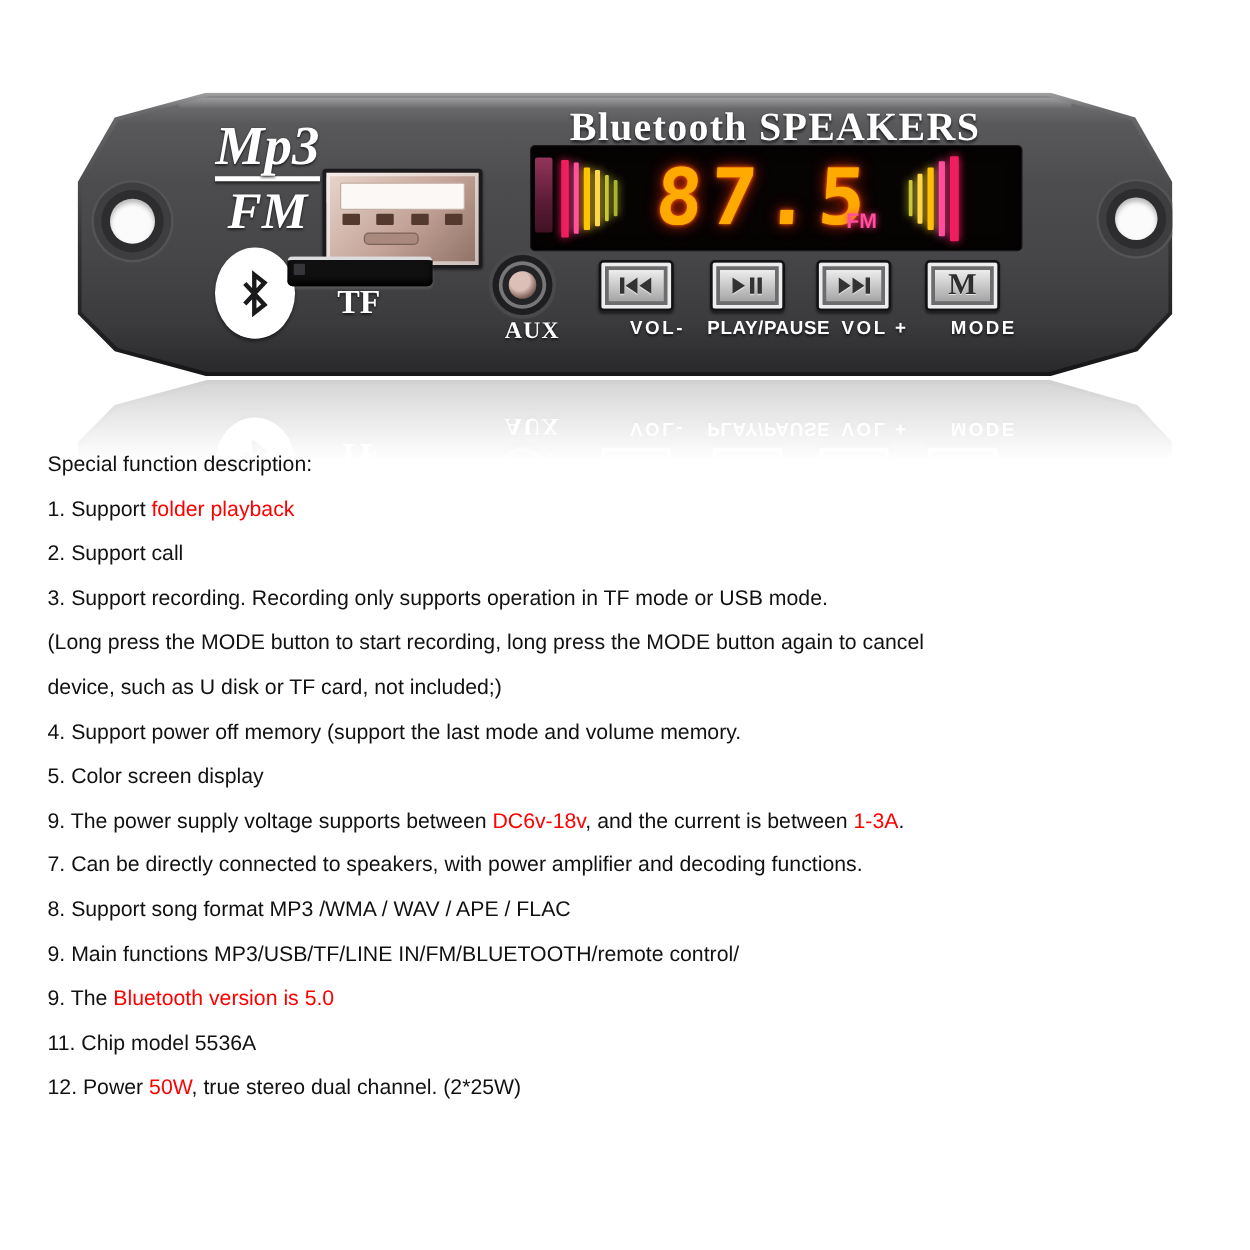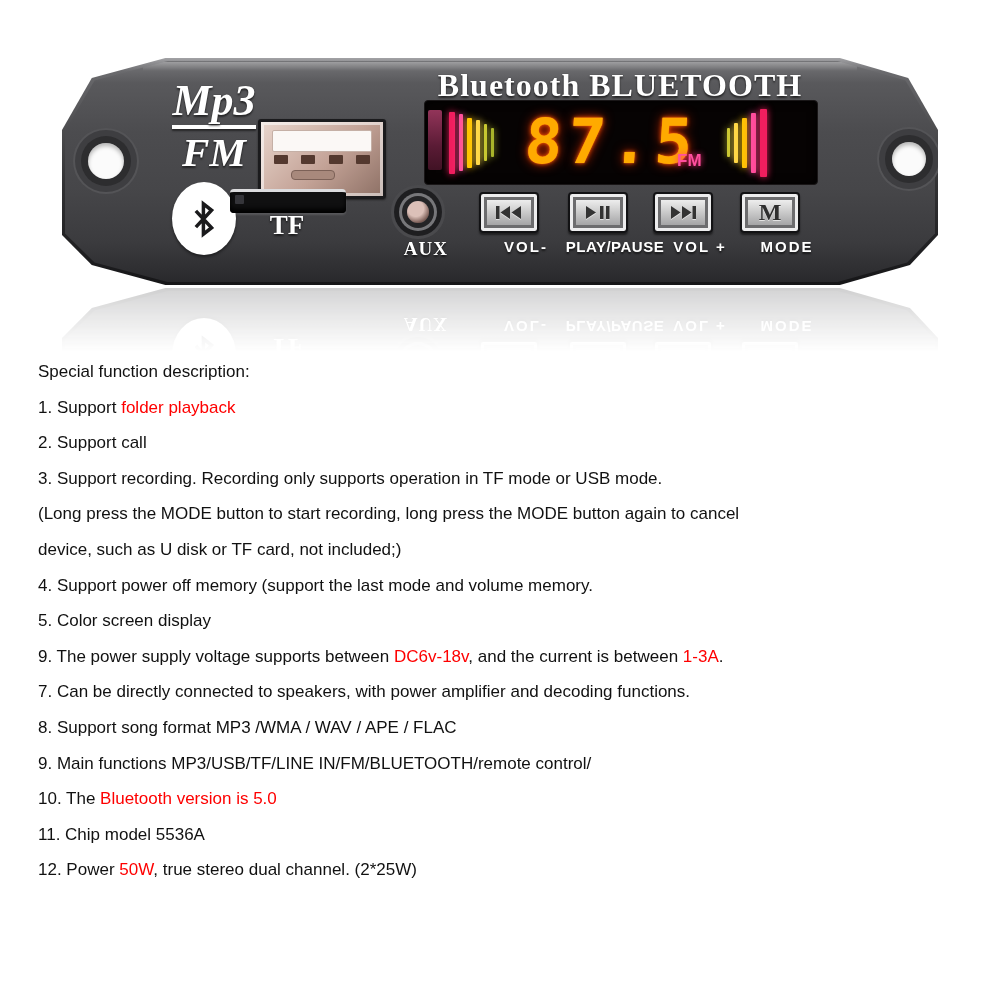--- a/index.html
+++ b/index.html
@@ -1,20 +1,20 @@
 <!DOCTYPE html>
 <html style="--hl-color: #fe0000; --text-color: #111111; --freq-color: #ffaa00; --band-color: #ff4f9e;"><head>
 <meta charset="utf-8">
 <style>
   html,body{margin:0;padding:0;background:#fff;}
   body{width:1000px;height:1000px;position:relative;overflow:hidden;
        font-family:"Liberation Sans",sans-serif;}
 
   
-  .photo{position:absolute;left:0;top:0;width:840px;height:350px;background:#fff;}
+  .photo{position:absolute;left:0;top:16px;width:840px;height:350px;background:#fff;}
 
   .chamfer{clip-path:polygon(11.8% 0%,88.8% 0%,96.6% 8.8%,100% 31.7%,100% 78%,96.8% 91.2%,
            88.8% 100%,11.8% 100%,3.4% 91.2%,0% 78%,0% 31.7%,3.4% 8.8%);}
 
   .board{position:absolute;left:62px;top:58px;width:876px;height:227px;
          background:linear-gradient(180deg,#a2a2a5 0%,#6a6a6d 6%,#323234 55%,#161618 100%);}
   .board-face{position:absolute;inset:3px;
          background:linear-gradient(180deg,#757578 0%,#59595c 10%,#4c4c4f 32%,#464649 58%,#3b3b3e 82%,#29292c 100%);}
   .board-face::before{content:"";position:absolute;top:1px;left:9%;right:9%;height:9px;
          background:linear-gradient(180deg,rgba(255,255,255,.30),rgba(255,255,255,0));}
@@ -141,21 +141,21 @@
     </div>
 
     <div class="tf-slot">
         <div class="notch"></div>
       </div>
     <div class="tf-label white-text">TF</div>
 
     <div class="aux-jack"></div>
     <div class="aux-label white-text">AUX</div>
 
-    <div class="panel-title white-text">Bluetooth BLUETOOTH</div>
+    <div class="panel-title white-text">Bluetooth SPEAKERS</div>
 
     <div class="display">
       <div class="blob"></div>
       <div class="bars left">
           <div class="bar" style="width: 6px; height: 62px; background: rgb(240, 30, 94); box-shadow: rgb(240, 30, 94) 0px 0px 7px;"></div>
           <div class="bar" style="width: 4px; height: 57px; background: rgb(255, 79, 158); box-shadow: rgb(255, 79, 158) 0px 0px 7px;"></div>
           <div class="bar" style="width: 5px; height: 50px; background: rgb(255, 196, 0); box-shadow: rgb(255, 196, 0) 0px 0px 7px;"></div>
           <div class="bar" style="width: 4px; height: 45px; background: rgb(255, 216, 74); box-shadow: rgb(255, 216, 74) 0px 0px 7px;"></div>
           <div class="bar" style="width: 3px; height: 37px; background: rgb(201, 200, 50); box-shadow: rgb(201, 200, 50) 0px 0px 7px;"></div>
           <div class="bar" style="width: 3px; height: 29px; background: rgb(169, 180, 42); box-shadow: rgb(169, 180, 42) 0px 0px 7px;"></div>
@@ -277,17 +277,17 @@
       <div class="desc-line"><span>2. Support call</span></div>
       <div class="desc-line"><span>3. Support recording. Recording only supports operation in TF mode or USB mode.</span></div>
       <div class="desc-line"><span>(Long press the MODE button to start recording, long press the MODE button again to cancel</span></div>
       <div class="desc-line"><span>device, such as U disk or TF card, not included;)</span></div>
       <div class="desc-line"><span>4. Support power off memory (support the last mode and volume memory.</span></div>
       <div class="desc-line"><span>5. Color screen display</span></div>
       <div class="desc-line"><span>9. The power supply voltage supports between </span><span class="hl">DC6v-18v</span><span>, and the current is between </span><span class="hl">1-3A</span><span>.</span></div>
       <div class="desc-line"><span>7. Can be directly connected to speakers, with power amplifier and decoding functions.</span></div>
       <div class="desc-line"><span>8. Support song format MP3 /WMA / WAV / APE / FLAC</span></div>
       <div class="desc-line"><span>9. Main functions MP3/USB/TF/LINE IN/FM/BLUETOOTH/remote control/</span></div>
-      <div class="desc-line"><span>10. The </span><span class="hl">Bluetooth version is 5.0</span></div>
+      <div class="desc-line"><span>9. The </span><span class="hl">Bluetooth version is 5.0</span></div>
       <div class="desc-line"><span>11. Chip model 5536A</span></div>
       <div class="desc-line"><span>12. Power </span><span class="hl">50W</span><span>, true stereo dual channel. (2*25W)</span></div>
     </div>
 </div>
 
 </body></html>

